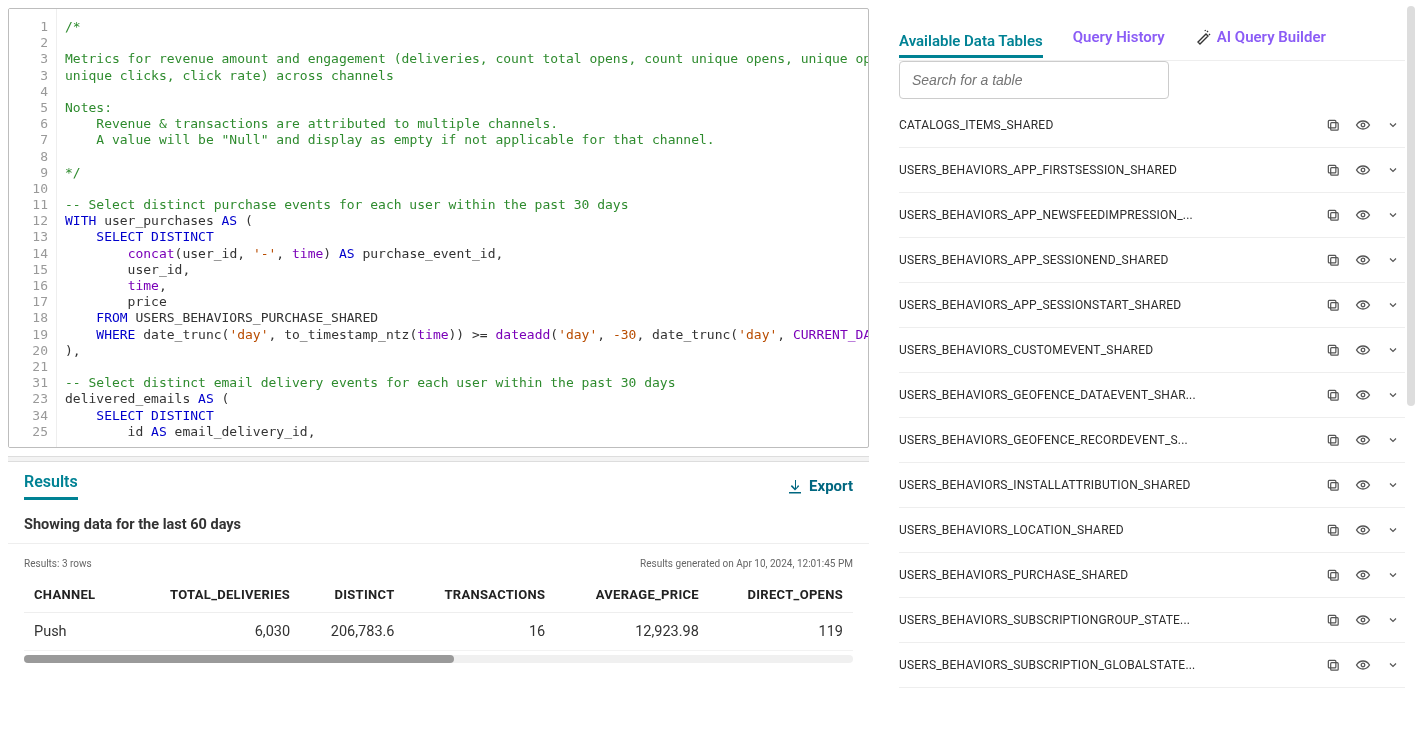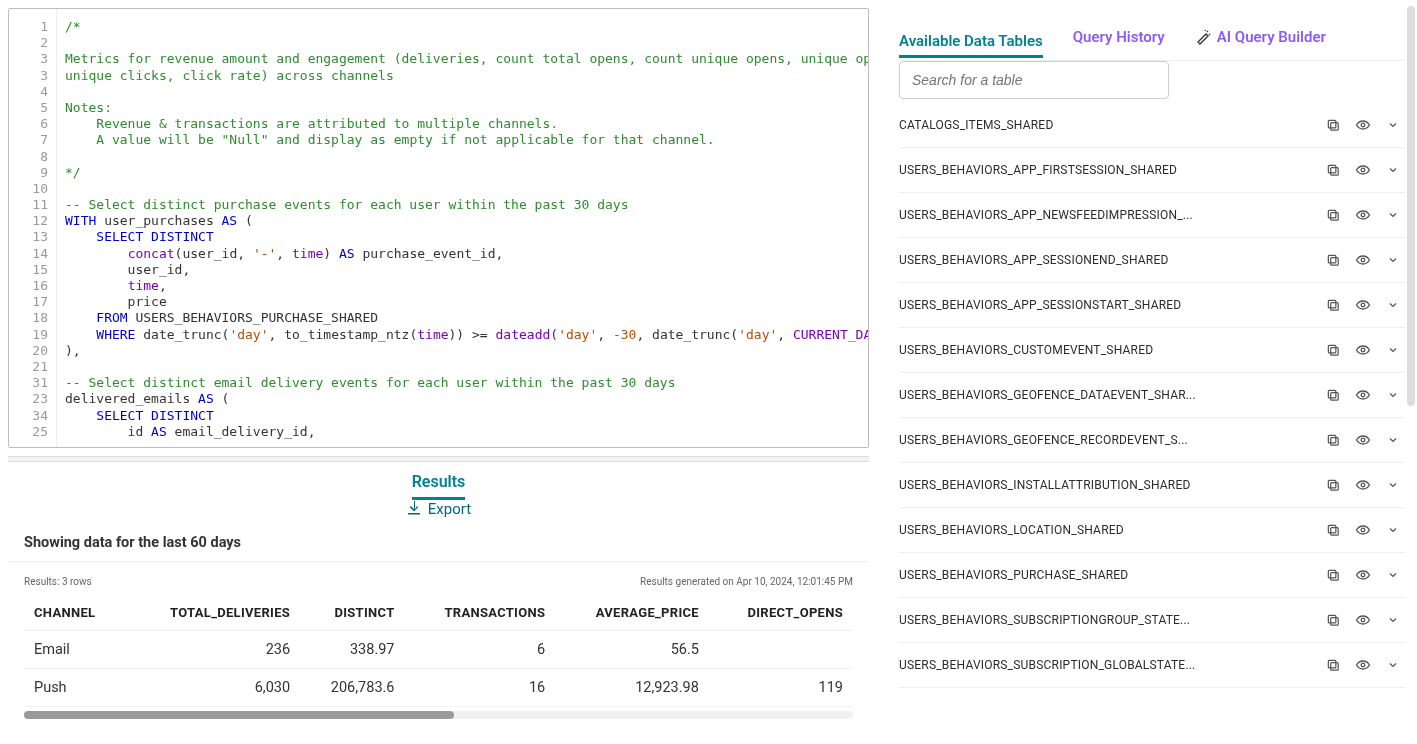--- a/index.html
+++ b/index.html
@@ -14,23 +14,23 @@
 .code { padding: 10px 8px; white-space: pre; color: #333; overflow: hidden; flex:1; }
 .code .line { height: 16.2px; }
 .tok-comment { color: #2e8b2e; }
 .tok-keyword { color: #0000cc; }
 .tok-func { color: #7a00b8; }
 .tok-string { color: #b84c00; }
 .tok-num { color: #b84c00; }
 
 .divider { height: 6px; background: #f3f3f3; margin-top: 8px; border-top: 1px solid #ddd; border-bottom: 1px solid #ddd; }
 
-.results-bar { display: flex; align-items: center; justify-content: space-between; padding: 10px 16px 0 16px; flex-direction: column; }
+.results-bar { display: flex; align-items: center; justify-content: space-between; padding: 10px 16px 0 16px; }
 .results-tab { color: #008294; font-weight: 600; font-size: 16px; padding-bottom: 6px; border-bottom: 3px solid #008294; }
-.export-btn { color: #006780; font-weight: 400; font-size: 15px; display: flex; align-items: flex-start; gap: 6px; cursor: pointer; }
+.export-btn { color: #006780; font-weight: 700; font-size: 15px; display: flex; align-items: flex-end; gap: 6px; cursor: pointer; }
 
 .subhead { font-weight: 700; font-size: 14.5px; padding: 16px 16px 10px 16px; border-bottom: 1px solid #eee; }
 .meta-row { display: flex; justify-content: space-between; padding: 14px 16px 8px 16px; font-size: 10px; color: #666; }
 
 .table-wrap { overflow-x: auto; padding: 0 16px; }
 table { border-collapse: collapse; width: 100%; min-width: 820px; }
 th { text-align: left; font-size: 13px; letter-spacing: .3px; padding: 10px 10px; color: #222; border-bottom: 1px solid #eee; font-weight: 700; }
 th.num, td.num { text-align: right; }
 td { padding: 10px 10px; font-size: 14.5px; border-bottom: 1px solid #f2f2f2; color: #333; }
 .hscroll { height: 8px; background: #f0f0f0; border-radius: 4px; margin: 4px 16px 0 16px; position: relative; }
@@ -115,28 +115,20 @@
               <th>CHANNEL</th>
               <th class="num">TOTAL_DELIVERIES</th>
               <th class="num">DISTINCT</th>
               <th class="num">TRANSACTIONS</th>
               <th class="num">AVERAGE_PRICE</th>
               <th class="num">DIRECT_OPENS</th>
             </tr>
           </thead>
         <tbody id="tbody">
             <tr>
-              <td>Email</td>
-              <td class="num">236</td>
-              <td class="num">338.97</td>
-              <td class="num">6</td>
-              <td class="num">56.5</td>
-              <td class="num"></td>
-            </tr>
-            <tr>
               <td>Push</td>
               <td class="num">6,030</td>
               <td class="num">206,783.6</td>
               <td class="num">16</td>
               <td class="num">12,923.98</td>
               <td class="num">119</td>
             </tr>
           </tbody>
       </table>
     </div>

